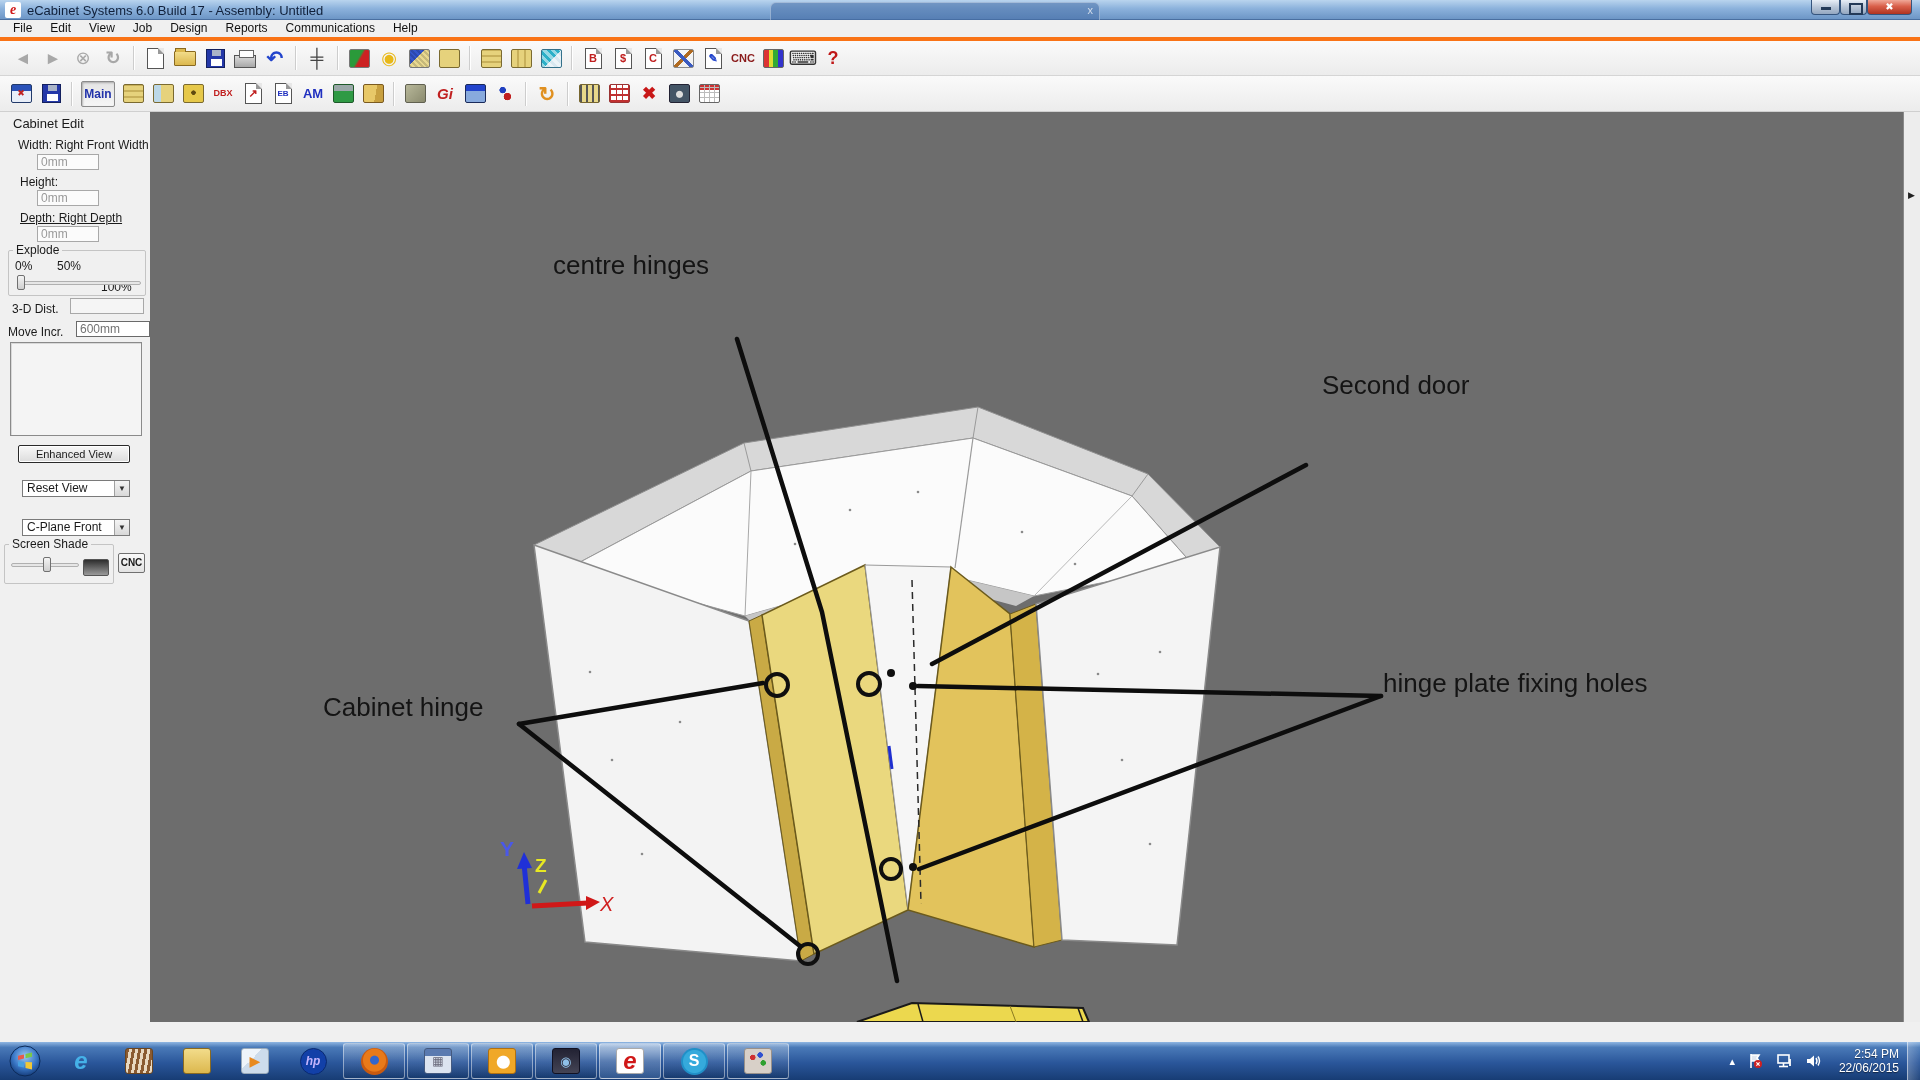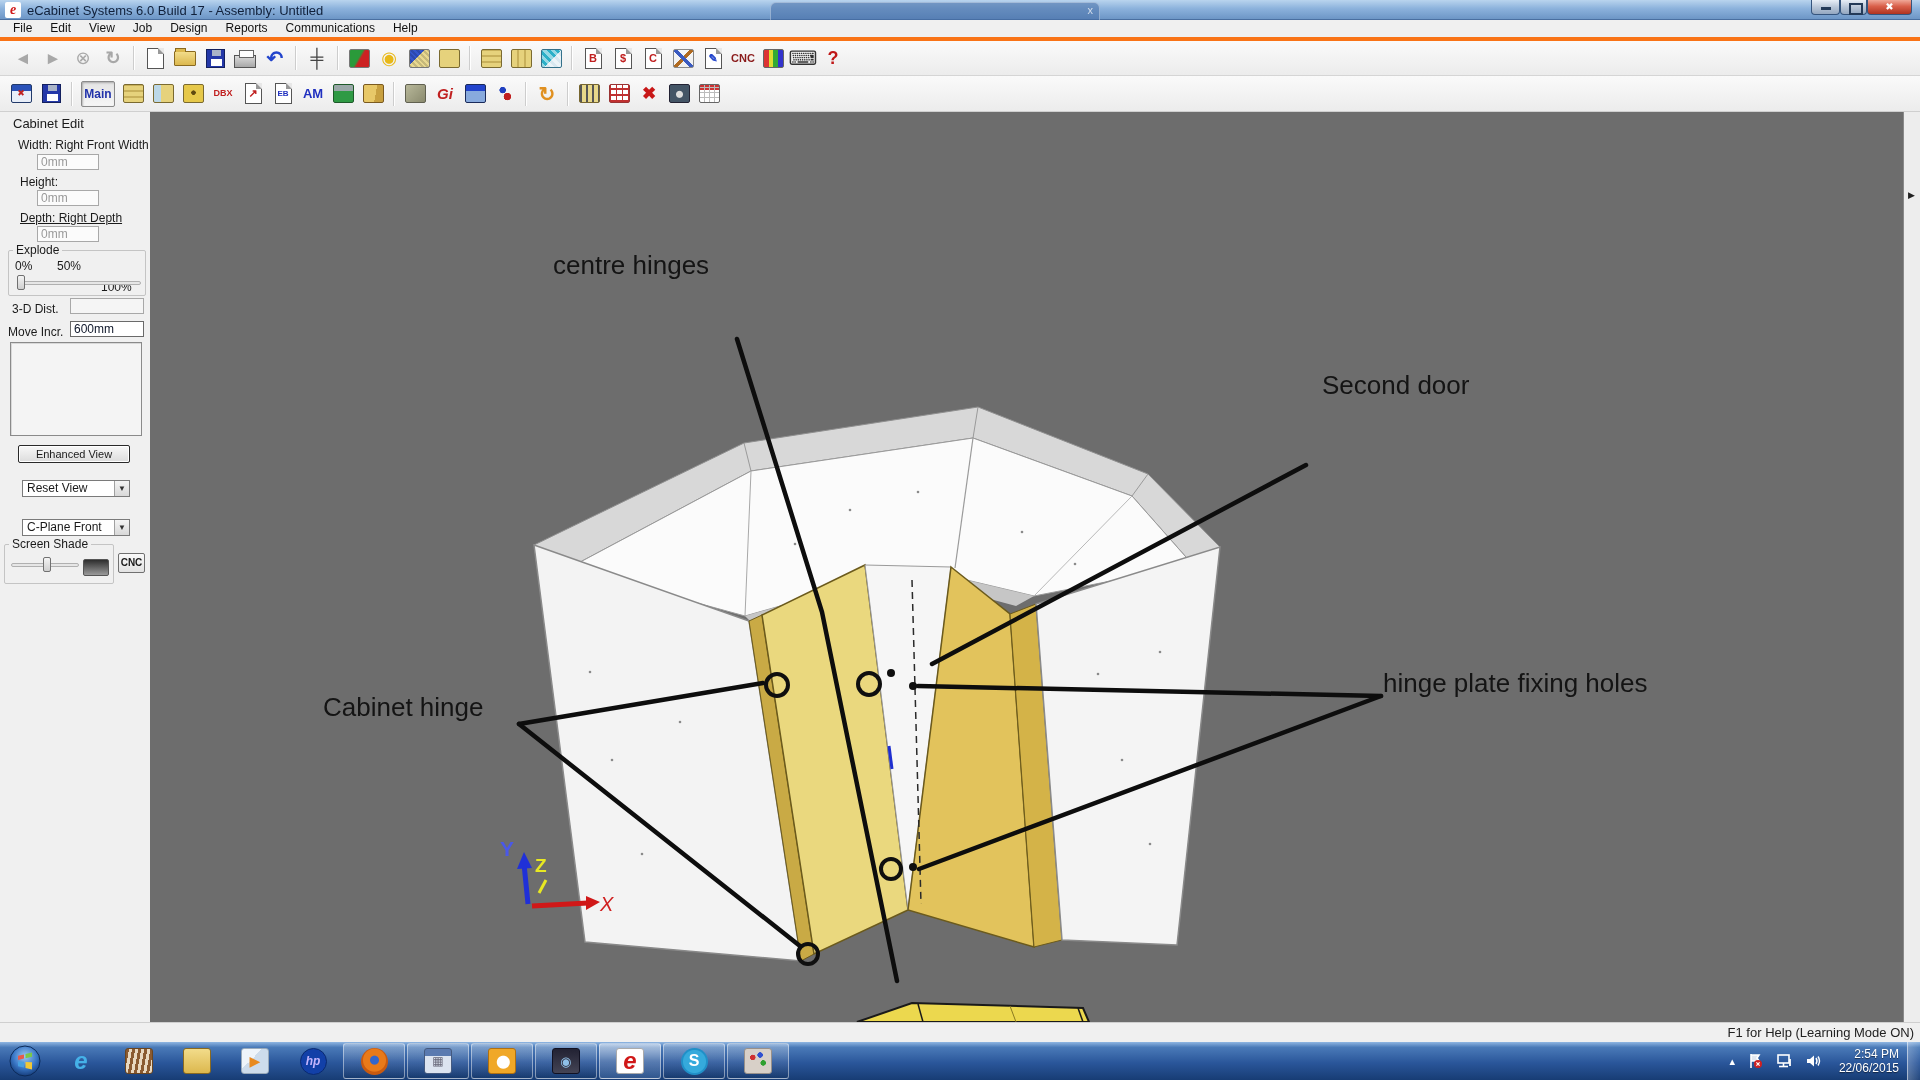--- a/index.html
+++ b/index.html
@@ -54,21 +54,21 @@
   .icprinter::before { content:""; position:absolute; left:4px; top:-6px; width:13px; height:6px; background:#fff; border:1px solid #666; }
   .ictext { font-weight:bold; line-height:1; }
   .mainbtn { width:34px; height:26px; border:1px solid #8a8a8a; border-radius:2px;
     background:linear-gradient(180deg,#e4e4e4,#f6f6f6); box-shadow:inset 1px 1px 2px rgba(0,0,0,.25); }
 
   
   #sidebar { position:absolute; left:0; top:112px; width:150px; height:910px; background:#f0f0f0; font-size:12px; color:#1a1a1a; }
   #sidebar .lbl { position:absolute; white-space:nowrap; }
   .sinput { position:absolute; height:16px; border:1px solid #a8a8a8; background:#fbfbfb; font:12px "Liberation Sans",sans-serif;
     color:#9a9a9a; padding:0 3px; }
-  .sinput.active { border-color:#6a6a6a; color:#0f172a; }
+  .sinput.active { border-color:#6a6a6a; color:#737373;margin-left:6px; }
   .fset { position:absolute; border:1px solid #c4c4c4; border-radius:2px; }
   .fset .legend { position:absolute; top:-8px; left:4px; background:#f0f0f0; padding:0 3px; }
   .track { position:absolute; height:4px; background:#e6e6e6; border:1px solid #b0b0b0; border-radius:2px; }
   .thumb { position:absolute; width:8px; height:15px; background:linear-gradient(180deg,#f4f4f4,#cfcfcf); border:1px solid #707070; border-radius:2px; }
   #listbox { position:absolute; left:10px; top:230px; width:132px; height:94px; background:#f4f4f4;
     border:1px solid #8a8a8a; box-shadow:inset 1px 1px 0 #d8d8d8; }
   #enhview { position:absolute; left:18px; top:333px; width:112px; height:18px; border:1px solid #2a2a2a; border-radius:2px;
     background:linear-gradient(180deg,#f8f8f8,#dcdcdc); box-shadow:inset 0 0 0 1px #fff; font-size:11px; text-align:center; line-height:16px; }
   .combo { position:absolute; left:22px; width:108px; height:17px; background:#fff; border:1px solid #7a7a7a; font-size:12px;
     line-height:15px; padding-left:4px; }
@@ -441,23 +441,20 @@
     
     <div class="anno" style="left:403px;top:138px;">centre hinges</div>
     <div class="anno" style="left:1172px;top:258px;">Second door</div>
     <div class="anno" style="left:173px;top:580px;">Cabinet hinge</div>
     <div class="anno" style="left:1233px;top:556px;">hinge plate fixing holes</div>
   </div>
   <div id="vpstrip">
       <span class="varr">▶</span>
     </div>
 
-  <div id="statusbar">
-    <span class="stext">F1 for Help (Learning Mode ON)</span>
-  </div>
 
   <div id="taskbar">
     <div id="startorb">
       <svg width="32" height="32" viewBox="0 0 32 32">
         <defs>
           <radialGradient id="orb" cx="50%" cy="35%" r="70%">
             <stop offset="0%" stop-color="#9ec8f0"></stop>
               <stop offset="55%" stop-color="#3a78c8"></stop>
               <stop offset="100%" stop-color="#10336e"></stop>
           </radialGradient>

